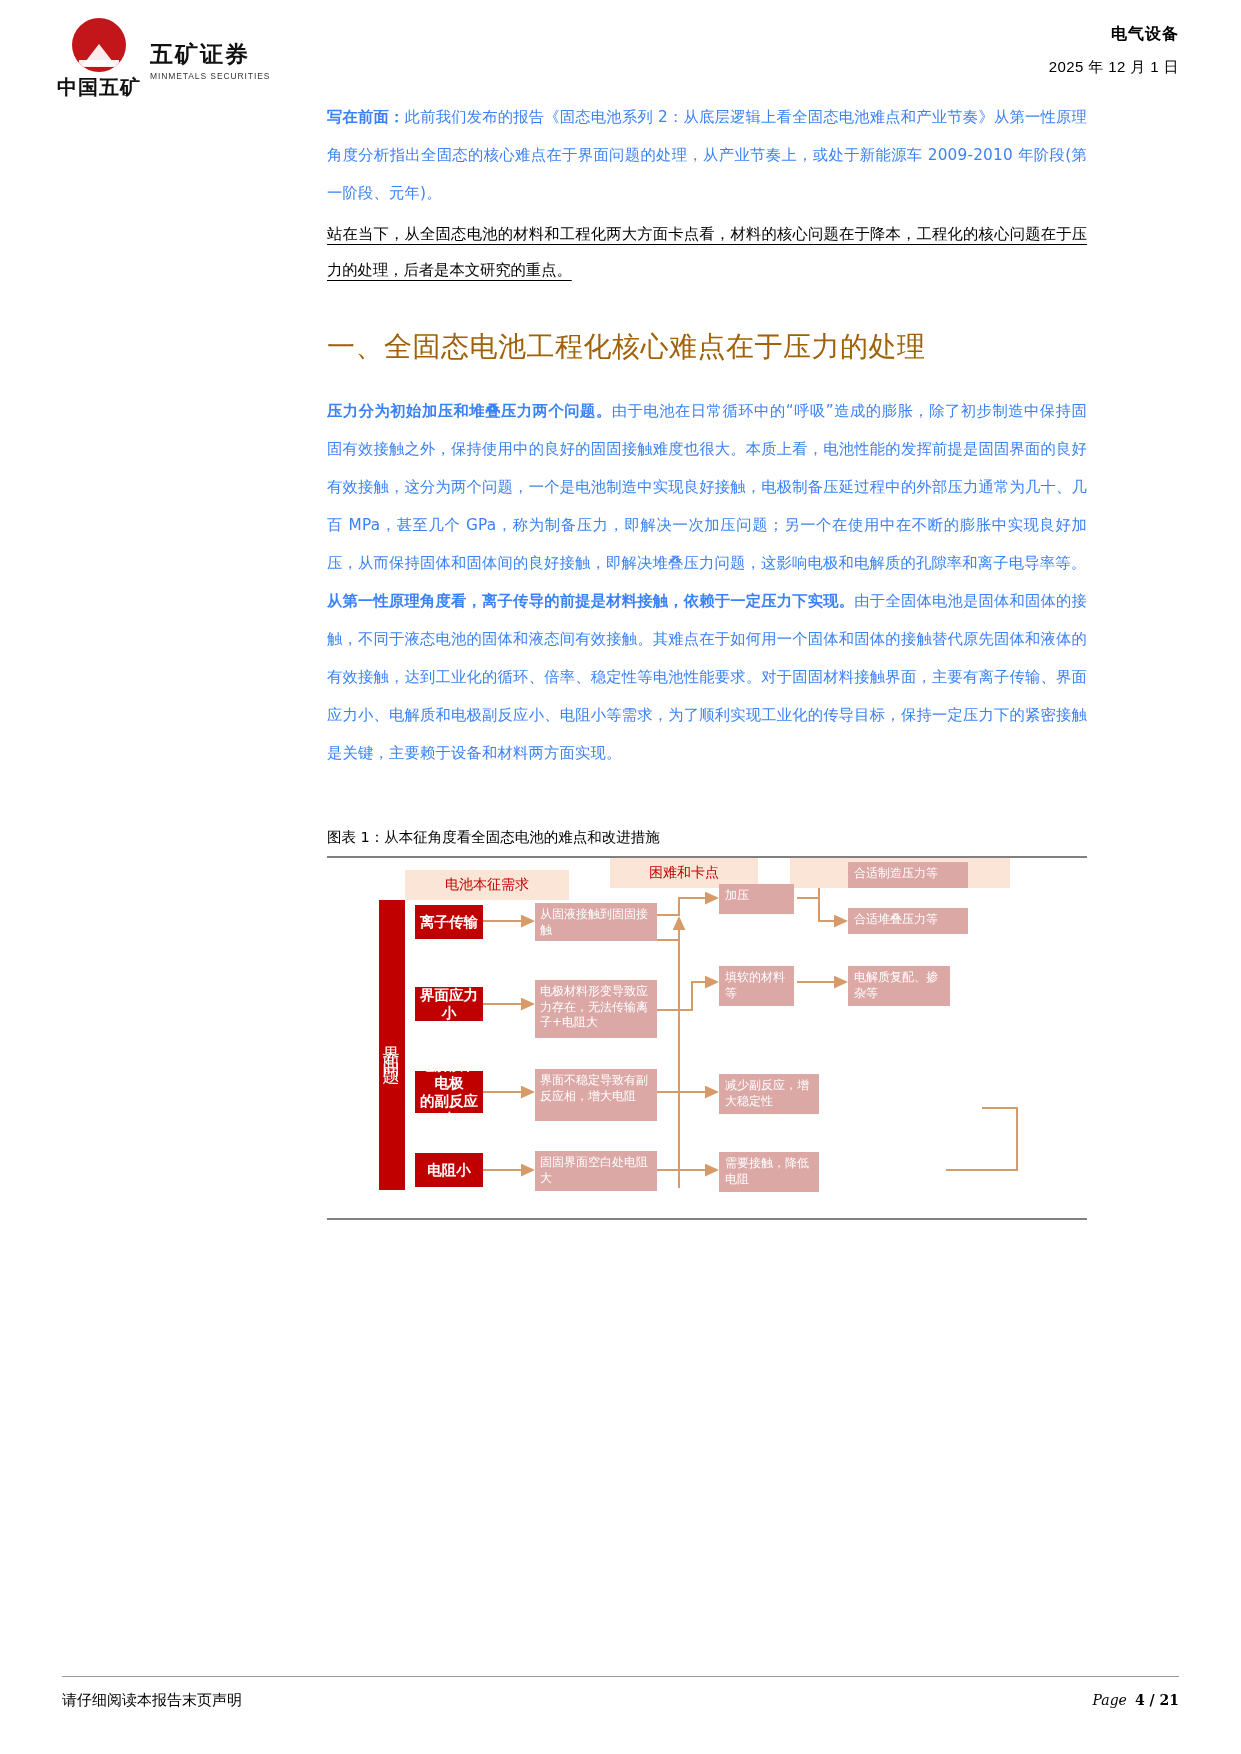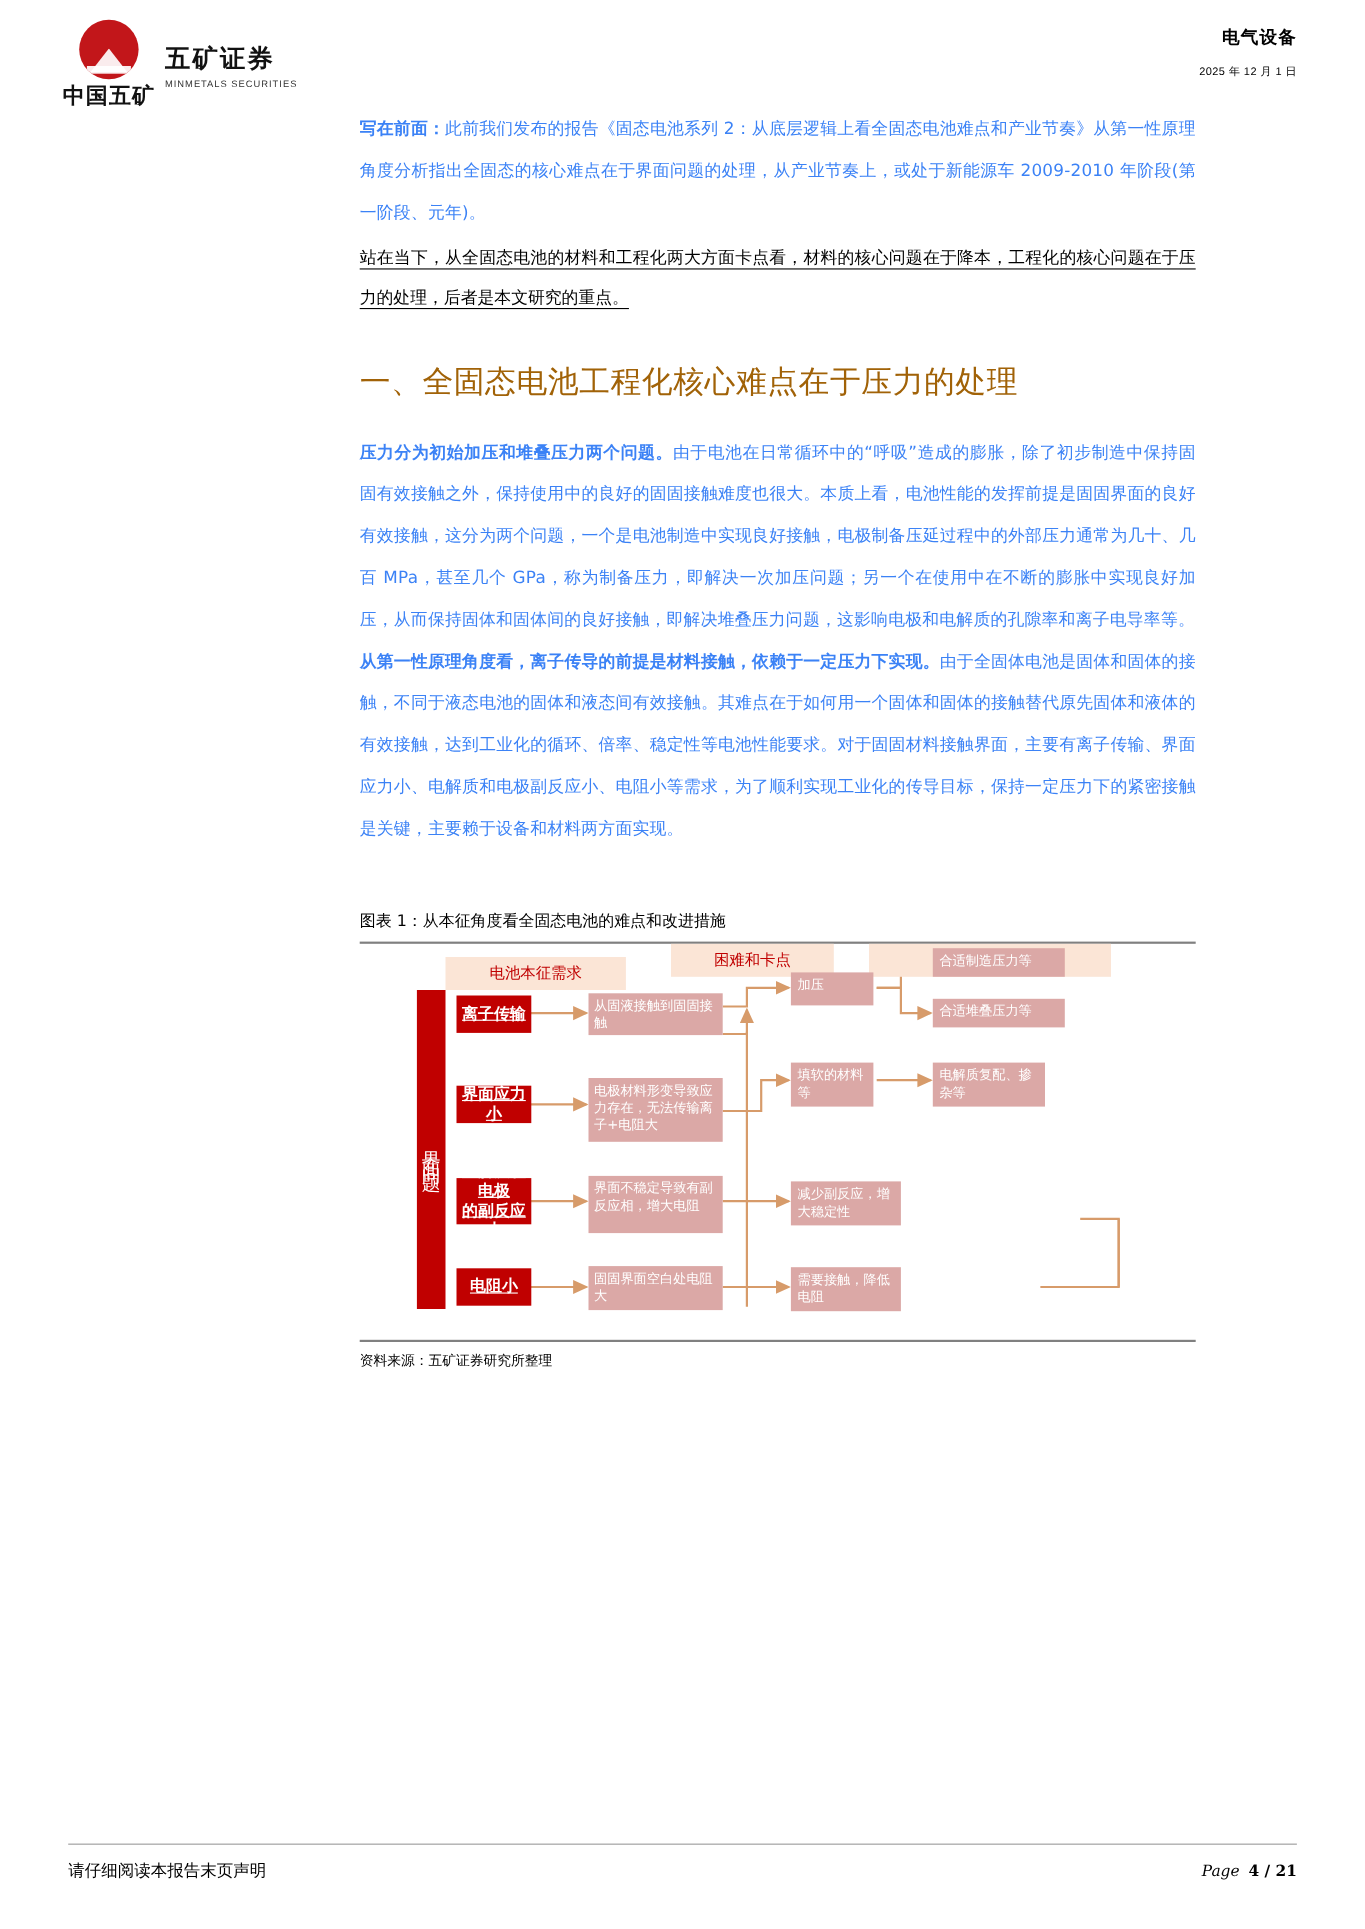--- a/index.html
+++ b/index.html
@@ -104,21 +104,21 @@
   }
   .header-sector {
     font-family: "DejaVu Sans", sans-serif;
     font-weight: 700;
     font-size: 16px;
     color: #000;
     letter-spacing: 1px;
   }
   .header-date {
     font-family: "Liberation Sans", sans-serif;
-    font-size: 10px;
+    font-size: 15px;
     color: #000;
     margin-top: 13px;
     letter-spacing: .4px;
   }
 
   
   .content {
     position: absolute;
     top: 98px;
     left: 327px;
@@ -218,21 +218,20 @@
 
   .need-box {
     background: #c00000;
     color: #ffffff;
     font-family: "DejaVu Serif", serif;
     font-size: 14.5px;
     font-weight: 700;
     display:flex; align-items:center; justify-content:center;
     text-align:center;
     line-height: 1.25;
-    text-decoration: underline;
   }
 
   .mid-box {
     background: #dba8a6;
     color: #ffffff;
     font-family: "DejaVu Serif", serif;
     font-size: 12px;
     display:flex; align-items:flex-start; justify-content:flex-start;
     text-align:left;
     line-height: 1.3;
@@ -383,21 +382,20 @@
       <div class="dg imp-box" style="left:392px; top:216px; width:100px; height:40px;">减少副反应，增大稳定性</div>
       <div class="dg imp-box" style="left:392px; top:294px; width:100px; height:40px;">需要接触，降低电阻</div>
 
       <div class="dg imp-box" style="left:521px; top:4px;   width:120px; height:26px;">合适制造压力等</div>
       <div class="dg imp-box" style="left:521px; top:50px;  width:120px; height:26px;">合适堆叠压力等</div>
       <div class="dg imp-box" style="left:521px; top:108px; width:102px; height:40px;">电解质复配、掺杂等</div>
 
     </div>
 
     <div class="exhibit-rule-bottom"></div>
-    <div class="exhibit-src">资料来源：五矿证券研究所整理</div>
   </div>
 </div>
 
 <div class="page-footer">
   <div class="footer-rule"></div>
   <div class="footer-row">
     <div class="footer-left">请仔细阅读本报告末页声明</div>
     <div class="footer-right">
       <span class="pg">Page</span><span class="num">4 / 21</span>
     </div>

